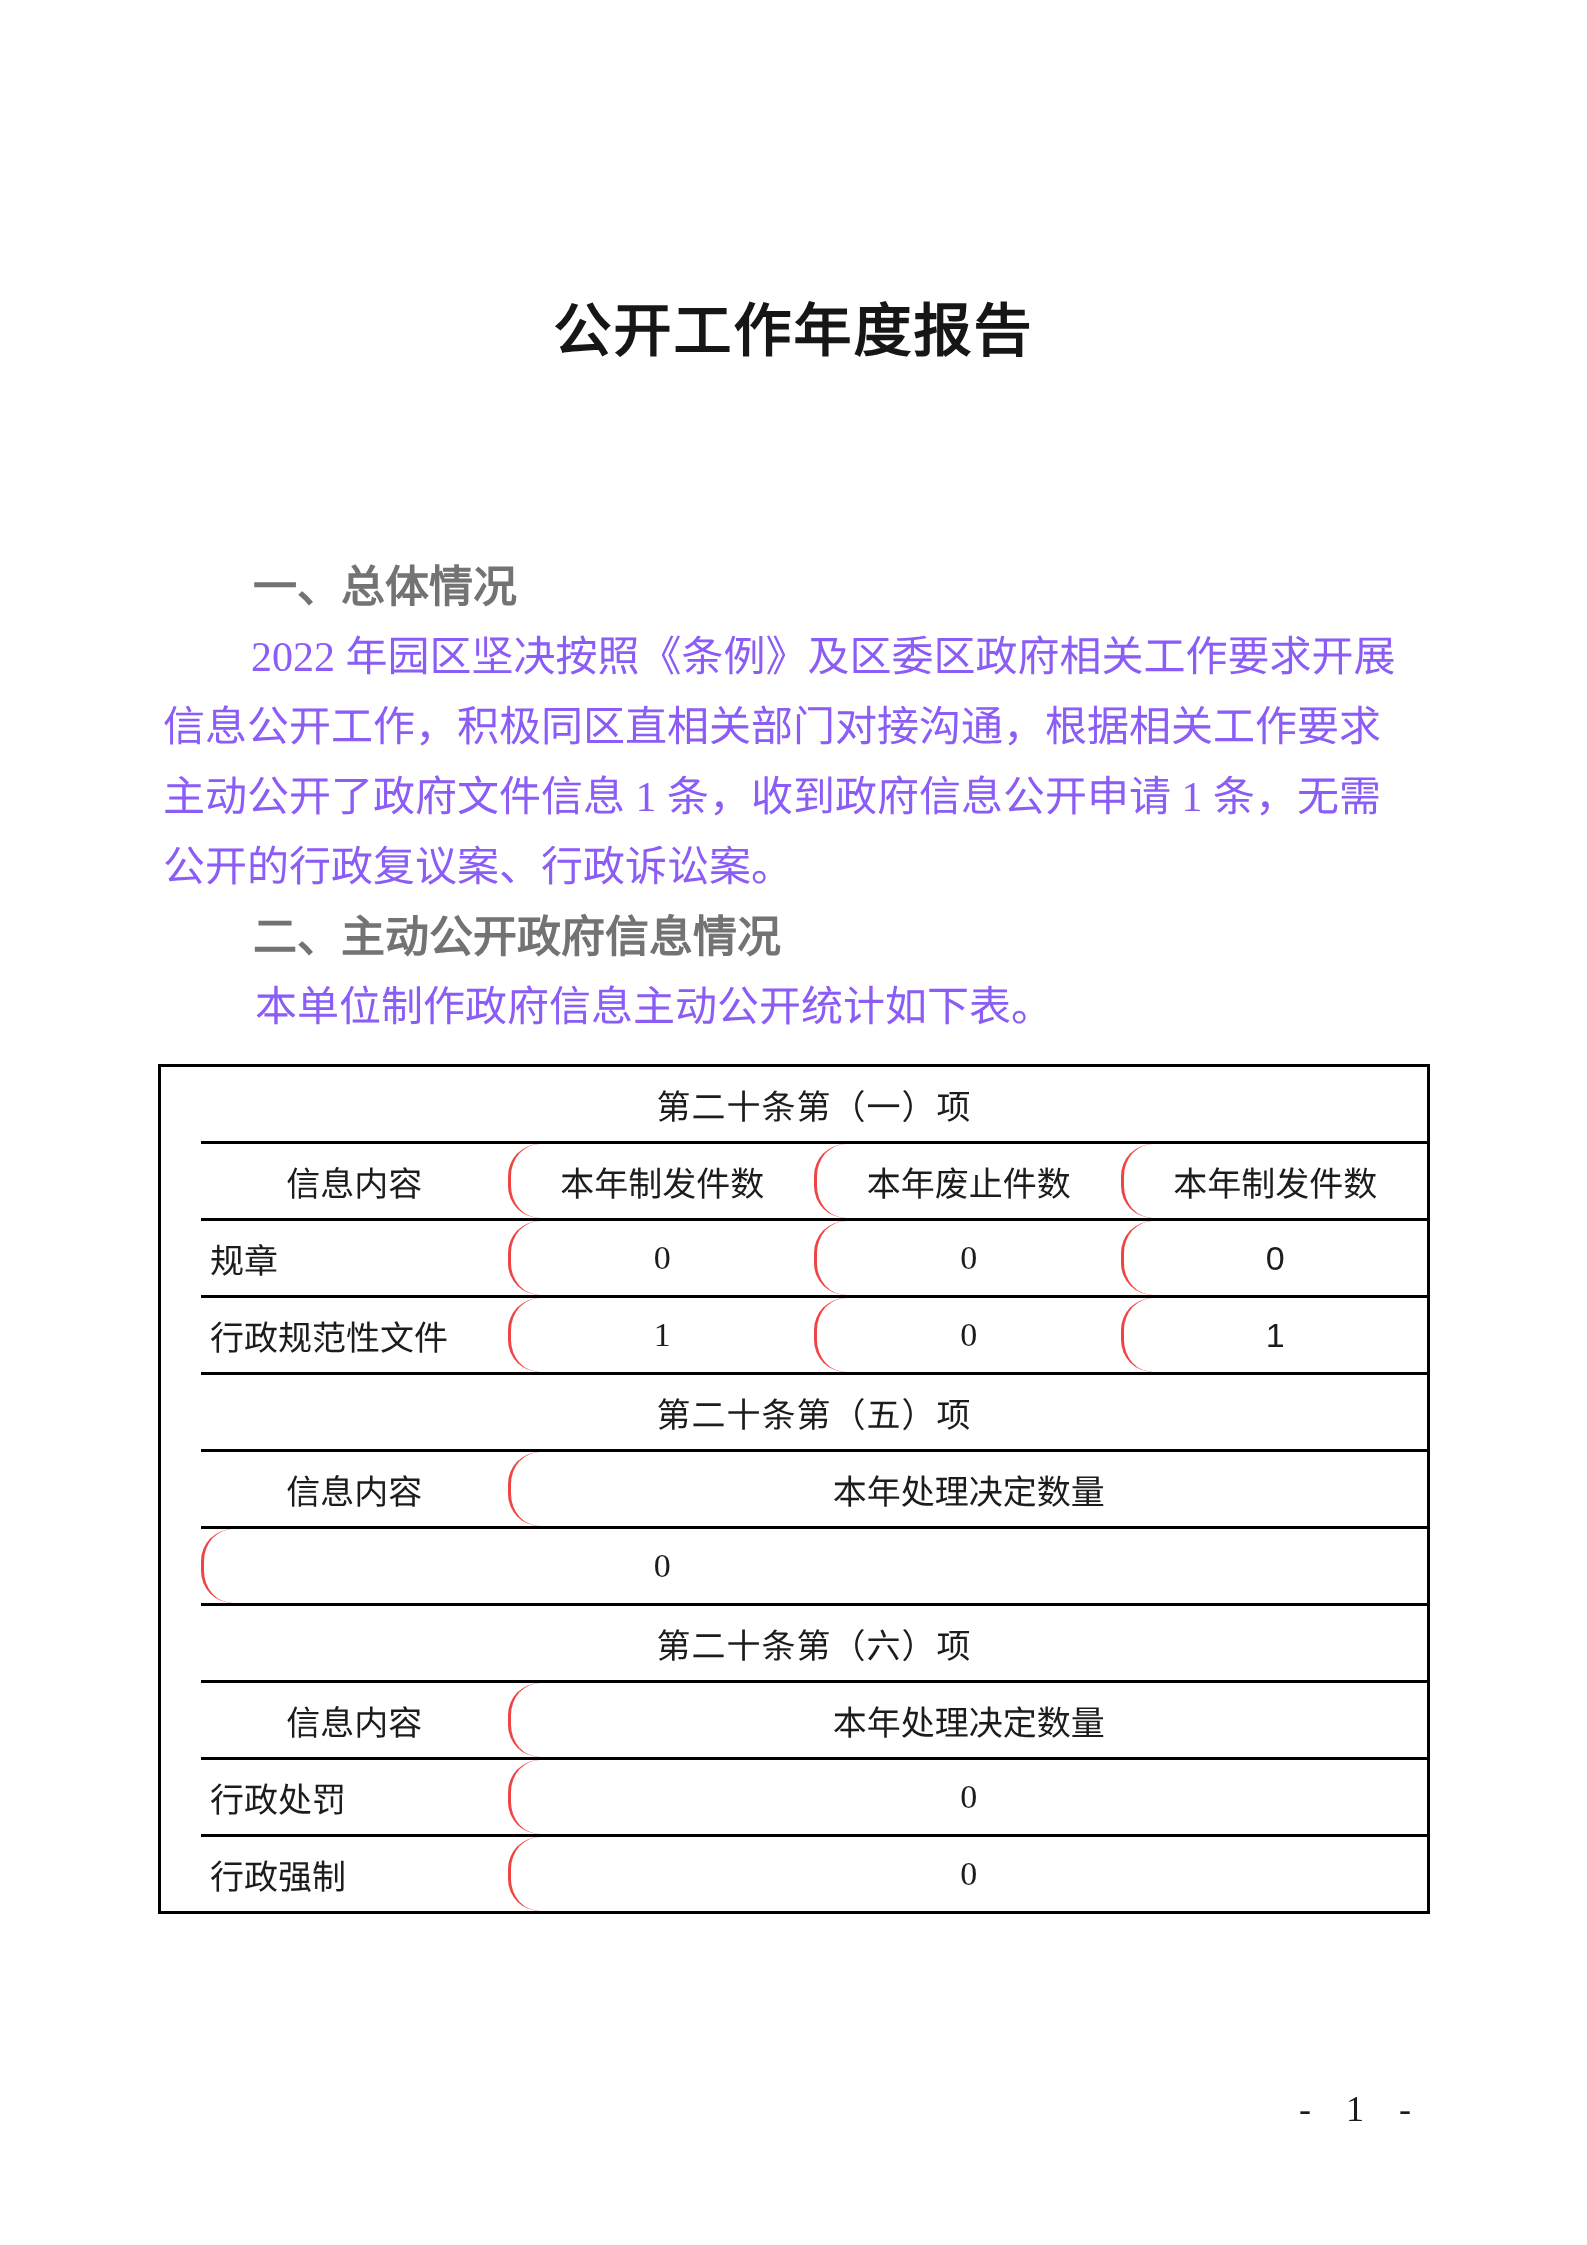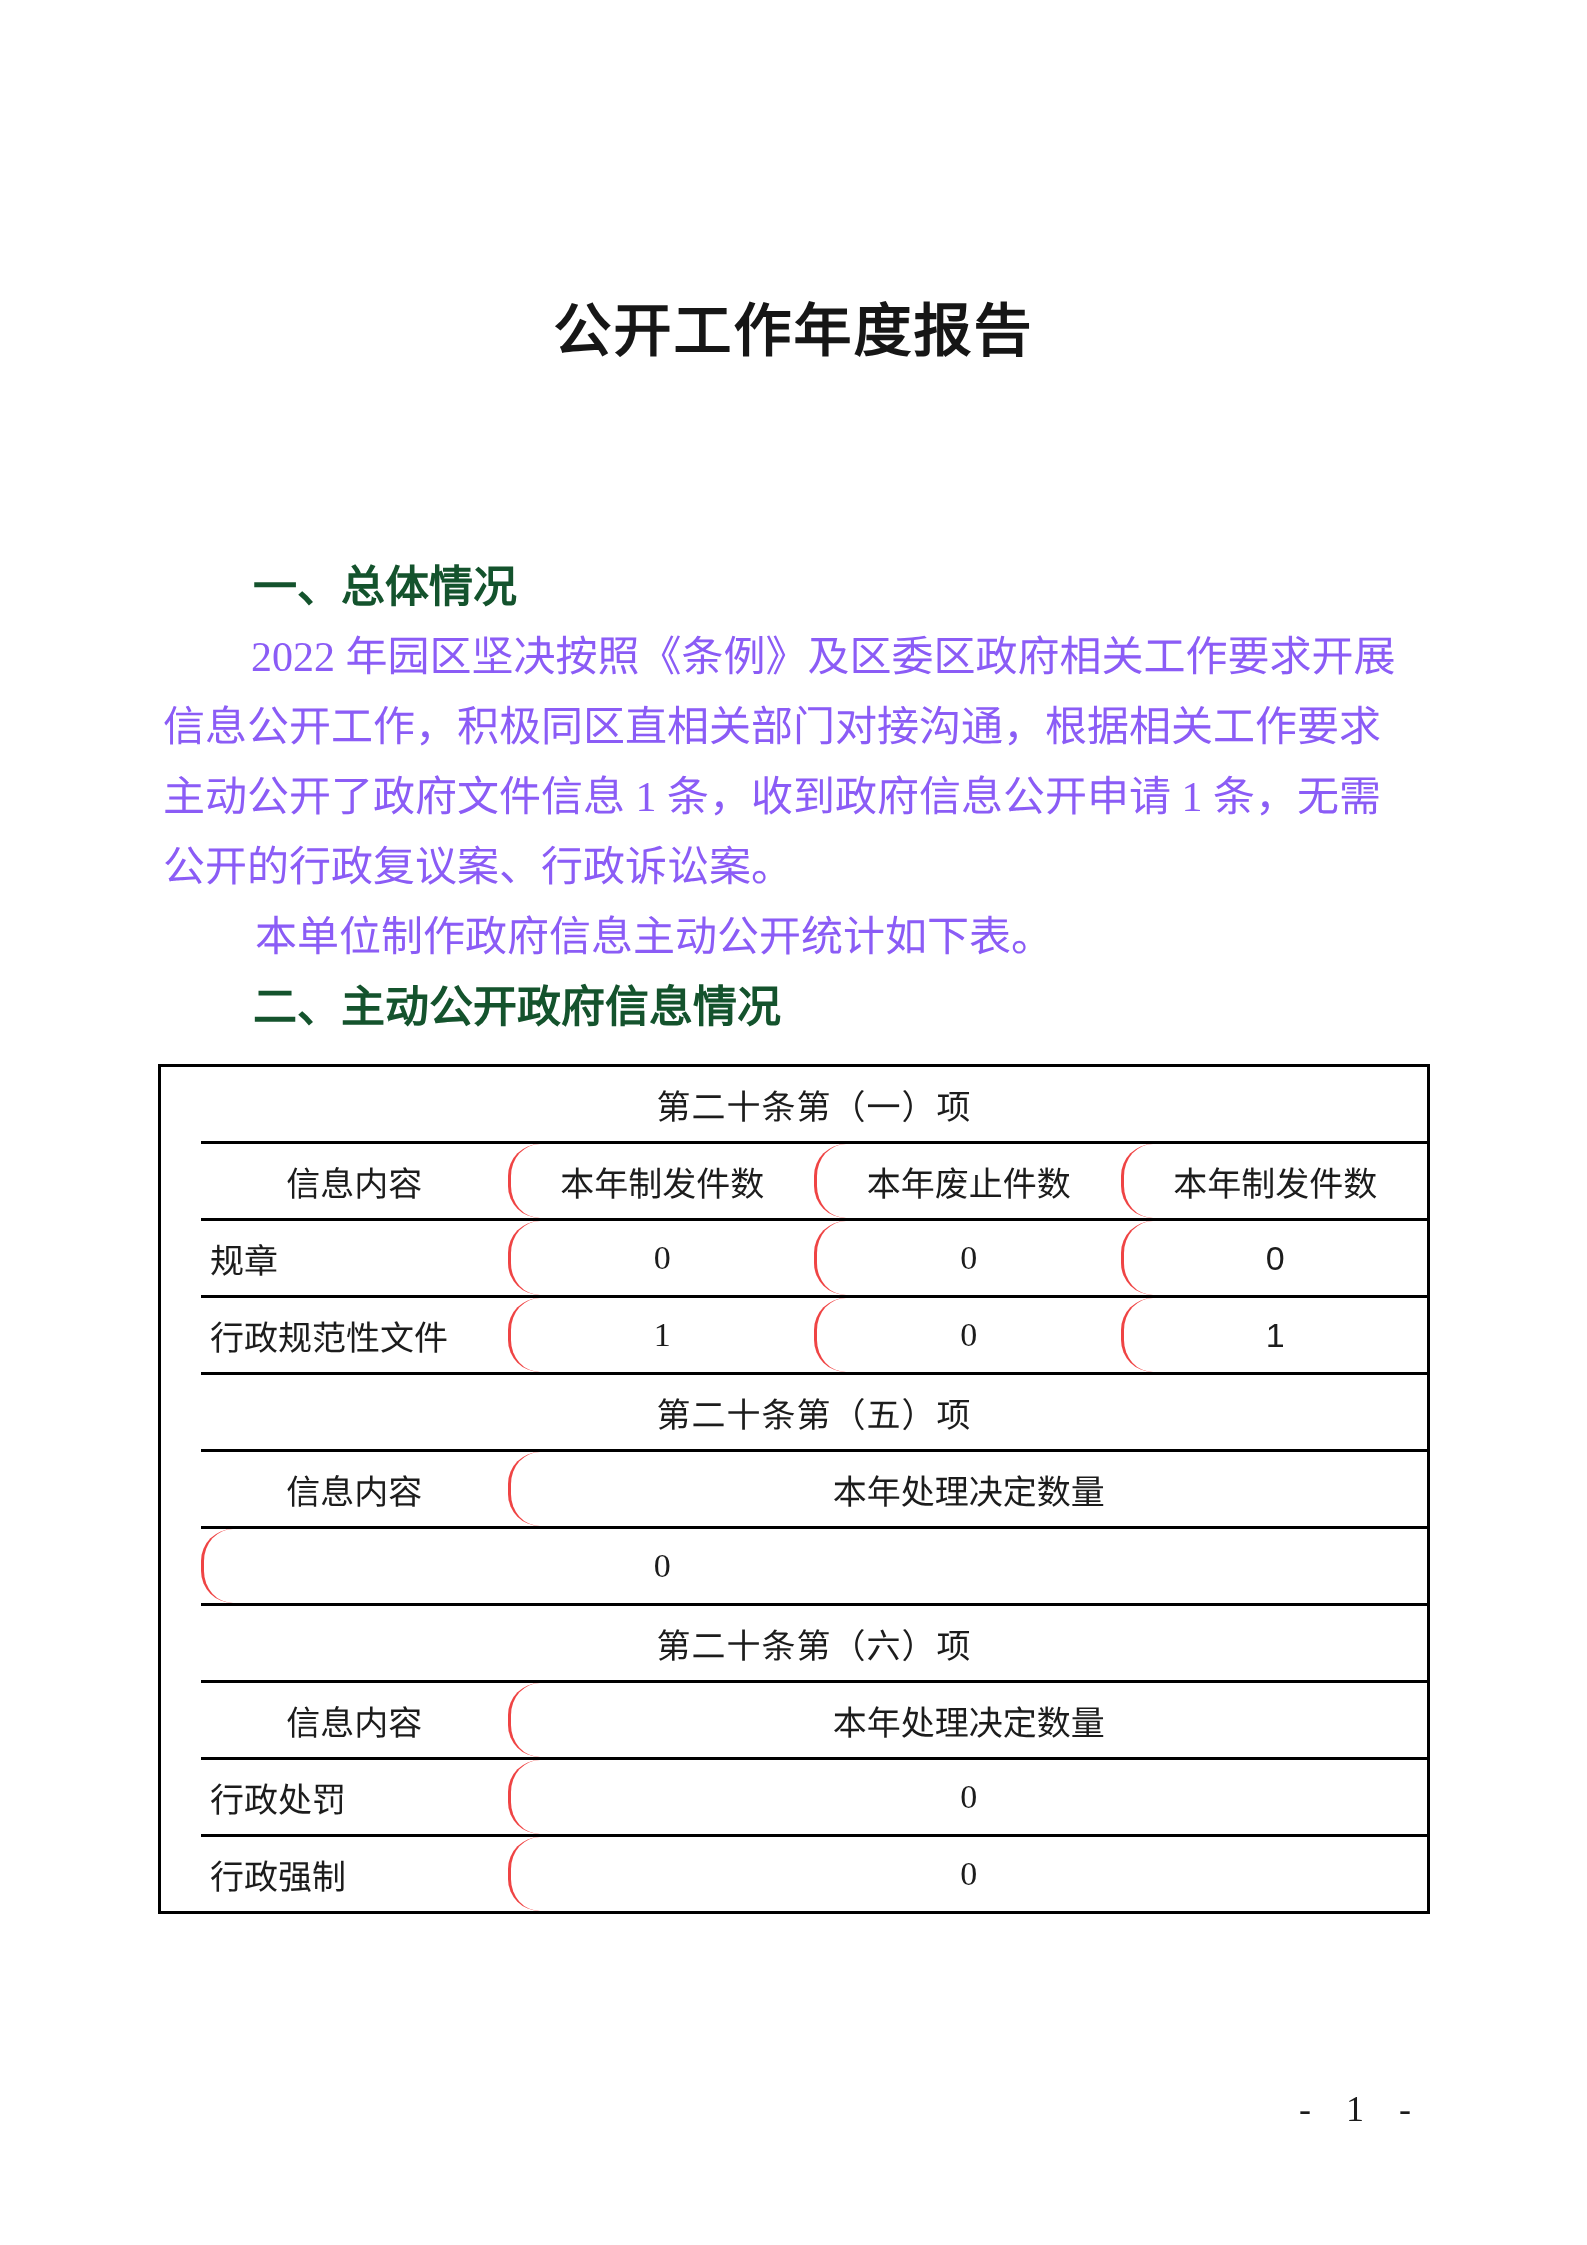--- a/index.html
+++ b/index.html
@@ -41,21 +41,21 @@
     line-height: 70px;
     font-size: 42px;
     white-space: nowrap;
     color: #8b5cf6;
   }
   .heading {
     font-family: "Liberation Sans", "DejaVu Sans", sans-serif;
     font-weight: 700;
     font-size: 44px;
     padding-left: 90px;
-    color: #14532d;
+    color: #737373;
   }
   .indent-first { padding-left: 88px; }
   .indent-intro { padding-left: 92px; }
 
   
   .gov-table {
     position: absolute;
     left: 158px;
     top: 1064px;
     width: 1272px;
@@ -103,22 +103,22 @@
   <div class="doc-title">
     <div>公开工作年度报告</div>
   </div>
 
   <div class="body-block">
     <div class="line heading">一、总体情况</div>
     <div class="line indent-first">2022 年园区坚决按照《条例》及区委区政府相关工作要求开展</div>
     <div class="line">信息公开工作，积极同区直相关部门对接沟通，根据相关工作要求</div>
     <div class="line">主动公开了政府文件信息 1 条，收到政府信息公开申请 1 条，无需</div>
     <div class="line">公开的行政复议案、行政诉讼案。</div>
+    <div class="line heading">二、主动公开政府信息情况</div>
     <div class="line indent-intro">本单位制作政府信息主动公开统计如下表。</div>
-    <div class="line heading">二、主动公开政府信息情况</div>
   </div>
 
   <div class="gov-table">
 
     <div class="t-row">
       <div class="cell c100 band-cell">第二十条第（一）项</div>
     </div>
     <div class="t-row bt">
       <div class="cell c25">信息内容</div>
       <div class="cell c25 bl">本年制发件数</div>

